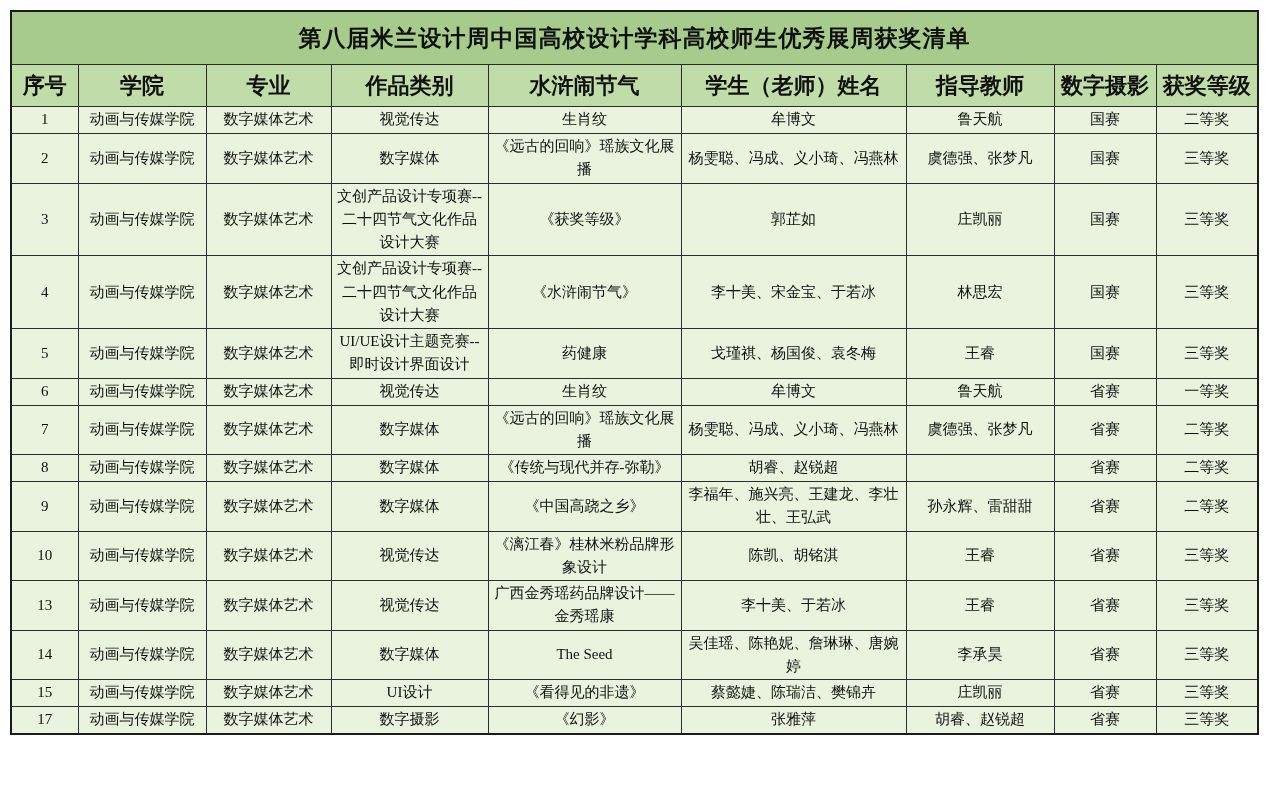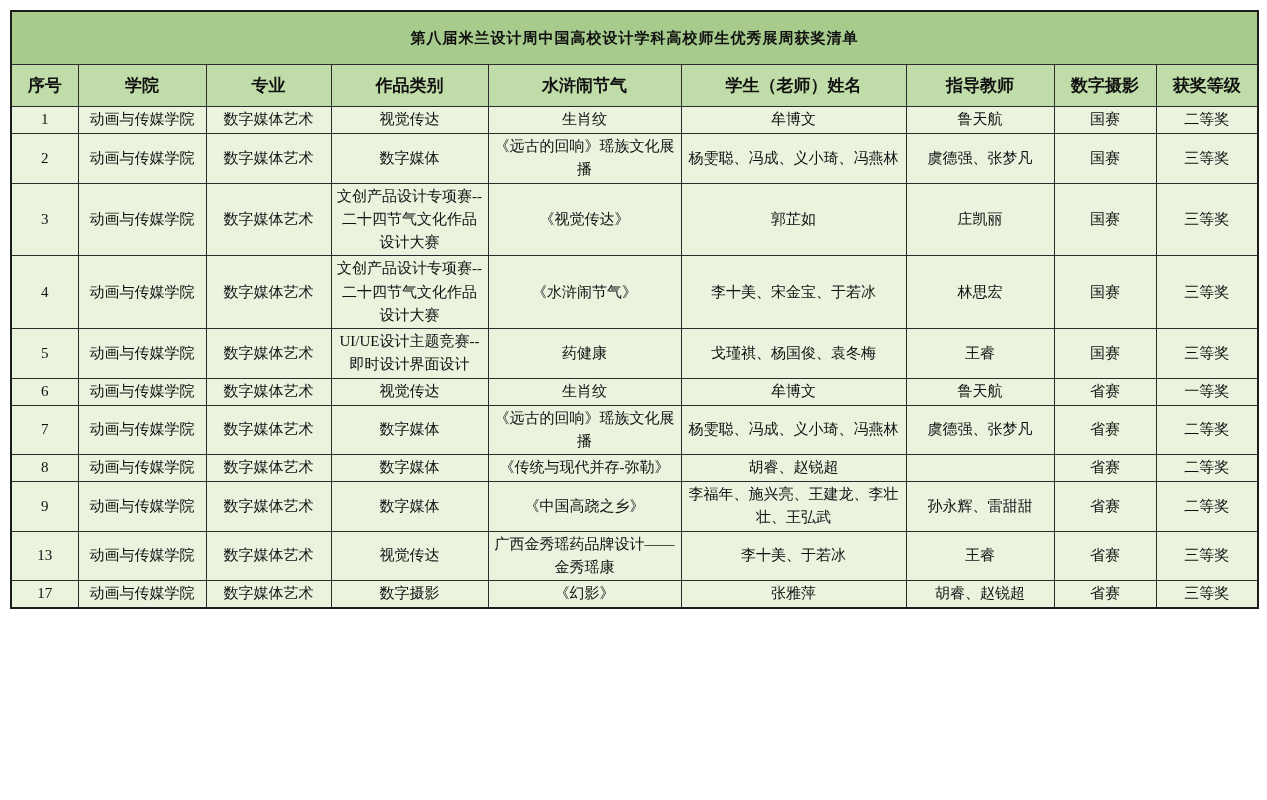--- a/index.html
+++ b/index.html
@@ -23,28 +23,28 @@
   }
   table.awards th, table.awards td {
     border: 1px solid #2c2c2c;
     text-align: center;
     vertical-align: middle;
     color: #101010;
     overflow: hidden;
   }
   .title-cell {
     background: var(--title-bg, #a6cb8c);
-    font-size: 15px;
+    font-size: 23px;
     font-weight: bold;
     height: 50px;
     letter-spacing: 1px;
   }
   tr.cols th {
     background: var(--header-bg, #c0dca8);
-    font-size: 17px;
+    font-size: 22px;
     font-weight: bold;
     height: 41px;
     padding: 0 2px;
   }
   table.awards td {
     background: var(--row-bg, #e9f3de);
     font-size: 15px;
     line-height: 1.55;
     padding: 1px 4px;
     height: 24px;
@@ -113,21 +113,21 @@
           <td>杨雯聪、冯成、义小琦、冯燕林</td>
           <td>虞德强、张梦凡</td>
           <td>国赛</td>
           <td>三等奖</td>
         </tr>
         <tr>
           <td>3</td>
           <td>动画与传媒学院</td>
           <td>数字媒体艺术</td>
           <td>文创产品设计专项赛--二十四节气文化作品设计大赛</td>
-          <td>《视觉传达》</td>
+          <td>《获奖等级》</td>
           <td>郭芷如</td>
           <td>庄凯丽</td>
           <td>国赛</td>
           <td>三等奖</td>
         </tr>
         <tr>
           <td>4</td>
           <td>动画与传媒学院</td>
           <td>数字媒体艺术</td>
           <td>文创产品设计专项赛--二十四节气文化作品设计大赛</td>
@@ -186,27 +186,60 @@
           <td>动画与传媒学院</td>
           <td>数字媒体艺术</td>
           <td>数字媒体</td>
           <td>《中国高跷之乡》</td>
           <td>李福年、施兴亮、王建龙、李壮壮、王弘武</td>
           <td>孙永辉、雷甜甜</td>
           <td>省赛</td>
           <td>二等奖</td>
         </tr>
         <tr>
+          <td>10</td>
+          <td>动画与传媒学院</td>
+          <td>数字媒体艺术</td>
+          <td>视觉传达</td>
+          <td>《漓江春》桂林米粉品牌形象设计</td>
+          <td>陈凯、胡铭淇</td>
+          <td>王睿</td>
+          <td>省赛</td>
+          <td>三等奖</td>
+        </tr>
+        <tr>
           <td>13</td>
           <td>动画与传媒学院</td>
           <td>数字媒体艺术</td>
           <td>视觉传达</td>
           <td>广西金秀瑶药品牌设计——金秀瑶康</td>
           <td>李十美、于若冰</td>
           <td>王睿</td>
+          <td>省赛</td>
+          <td>三等奖</td>
+        </tr>
+        <tr>
+          <td>14</td>
+          <td>动画与传媒学院</td>
+          <td>数字媒体艺术</td>
+          <td>数字媒体</td>
+          <td>The Seed</td>
+          <td>吴佳瑶、陈艳妮、詹琳琳、唐婉婷</td>
+          <td>李承昊</td>
+          <td>省赛</td>
+          <td>三等奖</td>
+        </tr>
+        <tr>
+          <td>15</td>
+          <td>动画与传媒学院</td>
+          <td>数字媒体艺术</td>
+          <td>UI设计</td>
+          <td>《看得见的非遗》</td>
+          <td>蔡懿婕、陈瑞洁、樊锦卉</td>
+          <td>庄凯丽</td>
           <td>省赛</td>
           <td>三等奖</td>
         </tr>
         <tr>
           <td>17</td>
           <td>动画与传媒学院</td>
           <td>数字媒体艺术</td>
           <td>数字摄影</td>
           <td>《幻影》</td>
           <td>张雅萍</td>

